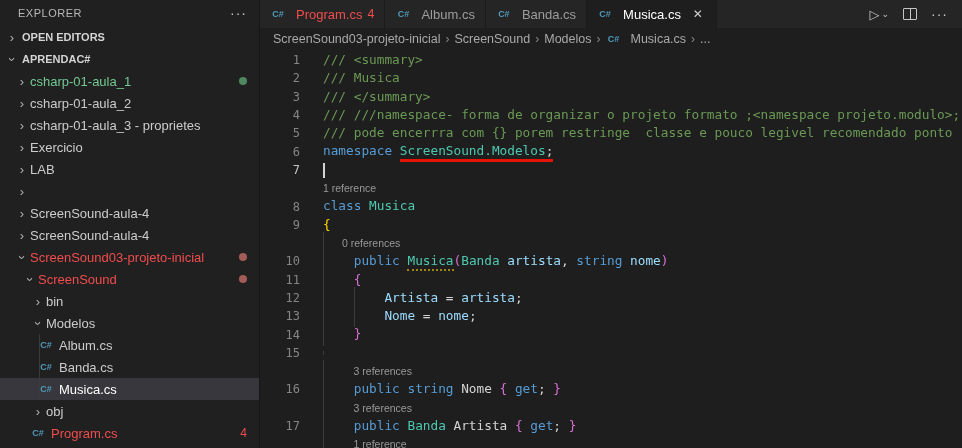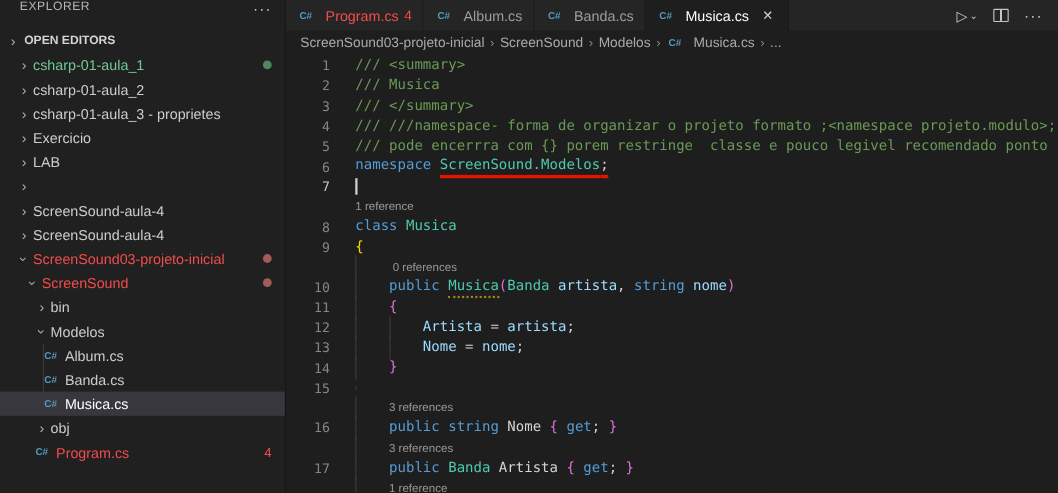--- a/index.html
+++ b/index.html
@@ -3,21 +3,21 @@
 <meta charset="utf-8">
 <style>
   *{margin:0;padding:0;box-sizing:border-box}
   html,body{width:962px;height:448px;overflow:hidden;background:#1e1e1e;
     font-family:"Liberation Sans",sans-serif;-webkit-font-smoothing:antialiased}
   .app{display:flex;width:962px;height:448px}
 
   
   .sidebar{width:260px;flex:none;background:var(--bg-sidebar);border-right:1px solid #161616;
     color:#cccccc;position:relative;overflow:hidden}
-  .sb-header{height:26px;display:flex;padding:0 12px 0 18px;font-size:11px;
+  .sb-header{height:26px;display:flex;align-items:center;padding:0 12px 0 18px;font-size:11px;
     letter-spacing:.5px;color:#b8b8b8}
   .sb-header .sp{flex:1}
   .sb-more{color:#c5c5c5;font-size:14px;letter-spacing:1px;cursor:pointer}
   .sb-section{height:22px;display:flex;align-items:center;font-size:11px;font-weight:700;color:#d4d4d4;padding-left:4px}
   .sb-section .chev{margin-right:2px}
   .chev{width:16px;flex:none;display:inline-flex;align-items:center;justify-content:center;
     color:#b0b0b0;font-size:13px;font-weight:400}
   .chev.down{transform:rotate(90deg)}
   .tree{position:relative}
   .tree-guide{position:absolute;left:39px;top:264px;width:1px;height:66px;background:#3a3a3a}
@@ -86,20 +86,24 @@
   <aside class="sidebar">
     <div class="sb-header">
       <span>EXPLORER</span>
       <span class="sp"></span>
       <span class="sb-more">···</span>
     </div>
     <div class="sb-section">
       <span class="chev">›</span>
       <span>OPEN EDITORS</span>
     </div>
+    <div class="sb-section">
+      <span class="chev down">›</span>
+      <span>APRENDAC#</span>
+    </div>
     <div class="tree">
       <div class="tree-guide"></div>
     <div class="trow" style="padding-left: 14px;">
           <span class="chev ">›</span>
           <span class="tlabel green">csharp-01-aula_1</span>
           <span class="badge dot dot-green"></span>
         </div>
         <div class="trow" style="padding-left: 14px;">
           <span class="chev ">›</span>
           <span class="tlabel ">csharp-01-aula_2</span>
@@ -248,21 +252,21 @@
         <div class="crow">
           <span class="num">8</span>
           <span class="ct"><span class="kw">class </span><span class="type">Musica</span></span>
         </div>
         <div class="crow">
           <span class="num">9</span>
           <span class="ct"><span class="b1">{</span></span>
         </div>
         <div class="crow">
           <span class="num"></span>
-          <span class="ct lens" style="padding-left:34px">0 references<i class="guide" style="left: 0px;"></i></span>
+          <span class="ct lens" style="padding-left:19px">0 references<i class="guide" style="left: 0px;"></i></span>
         </div>
         <div class="crow">
           <span class="num">10</span>
           <span class="ct"><span class="plain">    </span><span class="kw">public </span><span class="type u-dots">Musica</span><span class="b2">(</span><span class="type">Banda </span><span class="var">artista</span><span class="plain">, </span><span class="kw">string </span><span class="var">nome</span><span class="b2">)</span><i class="guide" style="left: 0px;"></i></span>
         </div>
         <div class="crow">
           <span class="num">11</span>
           <span class="ct"><span class="plain">    </span><span class="b2">{</span><i class="guide" style="left: 0px;"></i></span>
         </div>
         <div class="crow">

